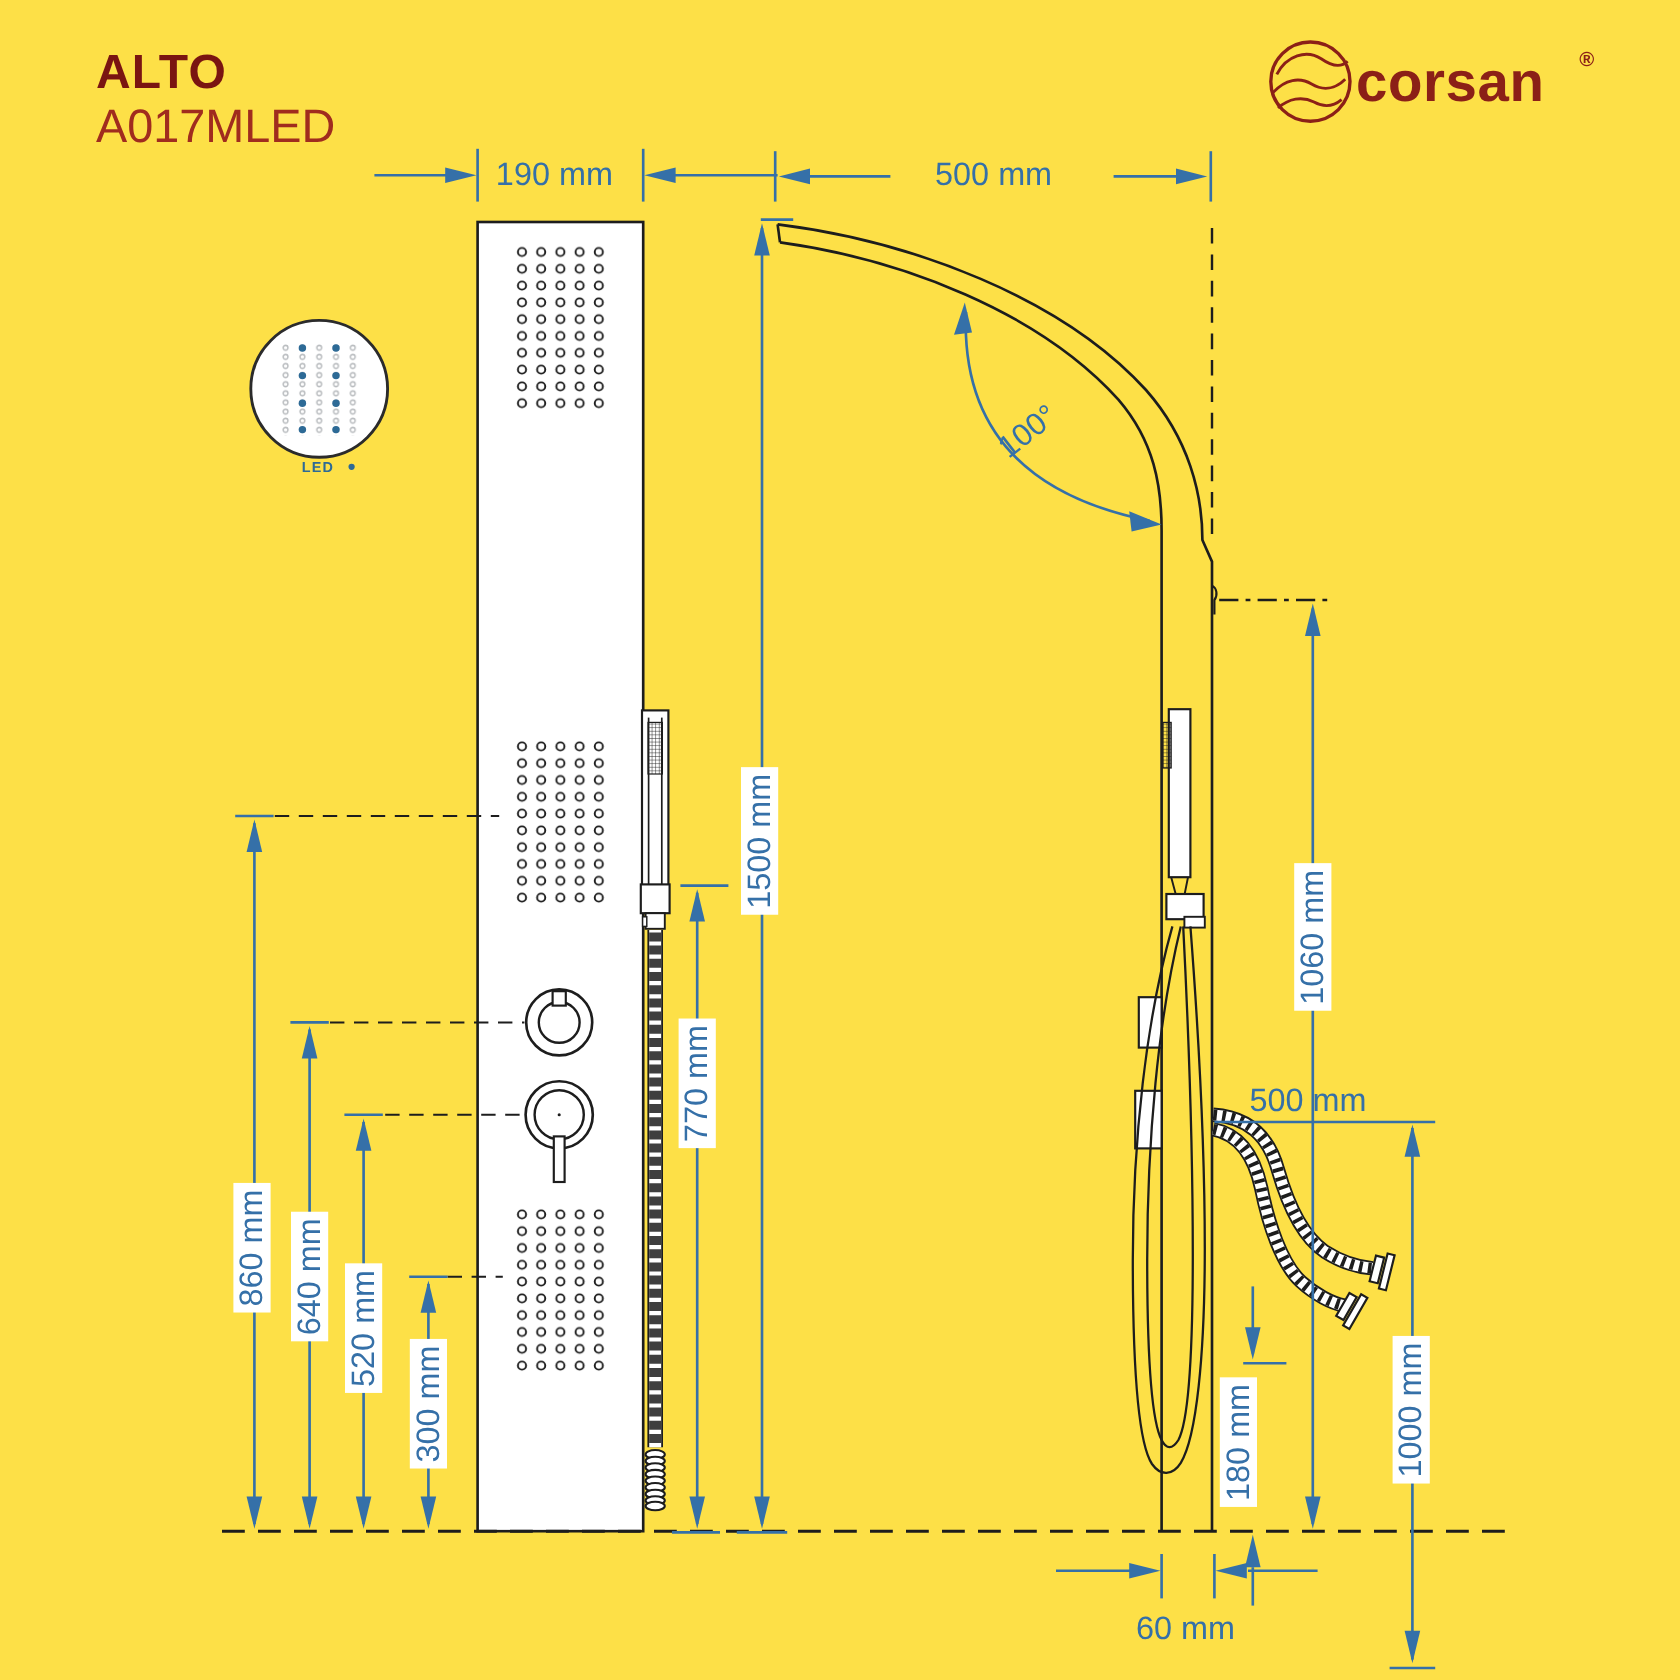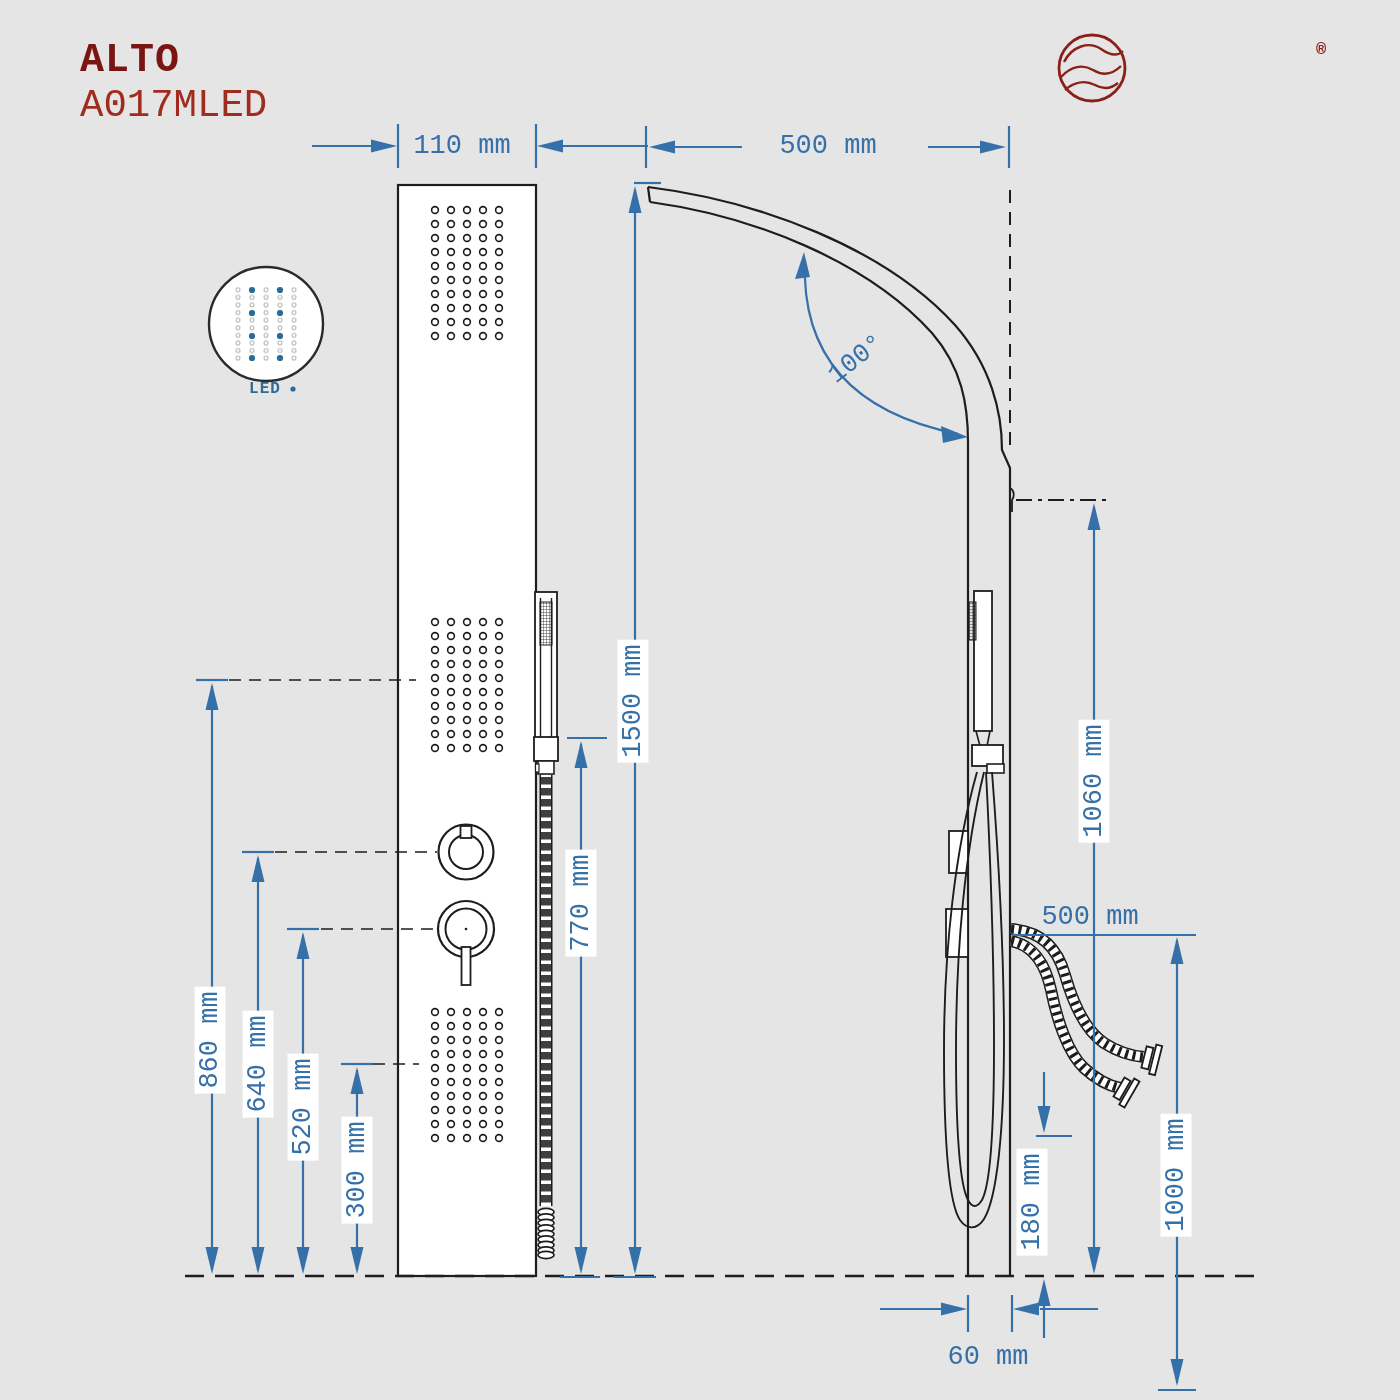--- a/index.html
+++ b/index.html
@@ -1,29 +1,29 @@
 <!DOCTYPE html>
 <html><head>
 <meta charset="utf-8">
 <style>
   html,body{margin:0;padding:0;background:#fff;}
-  #stage{position:relative;width:1400px;height:1400px;background:#e5e5e5;overflow:hidden;
-         font-family:Liberation Mono, monospace;}
+  #stage{position:relative;width:1400px;height:1400px;background:#fde047;overflow:hidden;
+         font-family:Liberation Sans, sans-serif;}
   svg{position:absolute;left:0;top:0;}
   .lbl{position:absolute;color:#3570A8;font-size:27px;white-space:nowrap;
        transform:translate(-50%,-50%);line-height:1;}
   .lbl.v{transform:translate(-50%,-50%) rotate(-90deg);}
   .lbl.bg{background:#fff;padding:2px 5px;}
   .lbl.a100{transform:translate(-50%,-50%) rotate(-38deg);font-size:26px;}
   #title{position:absolute;left:80px;top:38px;color:#7A1511;font-size:40px;font-weight:bold;letter-spacing:1px;}
   #code{position:absolute;left:80px;top:84px;color:#A02C1E;font-size:39px;}
   #brand{position:absolute;left:1130px;top:40px;color:#8B2017;font-size:47px;font-weight:bold;letter-spacing:.5px;}
   #brandreg{position:absolute;left:1316px;top:40px;color:#8B2017;font-size:17px;font-weight:bold;}
   #ledlbl{position:absolute;left:265px;top:389px;transform:translate(-50%,-50%);
-          color:#2D6A96;font-size:16px;font-weight:bold;letter-spacing:1px;}
+          color:#2D6A96;font-size:12px;font-weight:bold;letter-spacing:1px;}
 </style>
 </head>
 <body>
 
 <div id="stage">
 
 <svg width="1400" height="1400" viewBox="0 0 1400 1400">
   <defs>
     <pattern id="dotsA" x="427" y="203" width="16" height="14" patternUnits="userSpaceOnUse">
       <circle cx="8" cy="7" r="3.4" fill="#fff" stroke="#1d1d1d" stroke-width="1.6"></circle>
@@ -226,24 +226,25 @@
         <line x1="1012" y1="1295" x2="1012" y2="1332"></line>
     <line x1="880" y1="1309" x2="944" y2="1309"></line>
         <polygon points="967,1309 941,1302.5 941,1315.5" stroke="none"></polygon>
     <line x1="1040" y1="1309" x2="1098" y2="1309"></line>
         <polygon points="1013,1309 1039,1302.5 1039,1315.5" stroke="none"></polygon>
   </g>
 </svg>
 
 <div id="title">ALTO</div>
 <div id="code">A017MLED</div>
+<div id="brand">corsan</div>
 <div id="brandreg">®</div>
 <div id="ledlbl">LED</div>
 
-<div class="lbl" style="left:462px;top:146px;">110 mm</div>
+<div class="lbl" style="left:462px;top:146px;">190 mm</div>
 <div class="lbl" style="left:828px;top:146px;">500 mm</div>
 <div class="lbl v bg" style="left:633px;top:701px;">1500 mm</div>
 <div class="lbl v bg" style="left:581px;top:903px;">770 mm</div>
 <div class="lbl v bg" style="left:210px;top:1040px;">860 mm</div>
 <div class="lbl v bg" style="left:258px;top:1064px;">640 mm</div>
 <div class="lbl v bg" style="left:303px;top:1107px;">520 mm</div>
 <div class="lbl v bg" style="left:357px;top:1170px;">300 mm</div>
 <div class="lbl a100" style="left:856px;top:359px;">100°</div>
 <div class="lbl v bg" style="left:1094px;top:781px;">1060 mm</div>
 <div class="lbl" style="left:1090px;top:917px;">500 mm</div>

